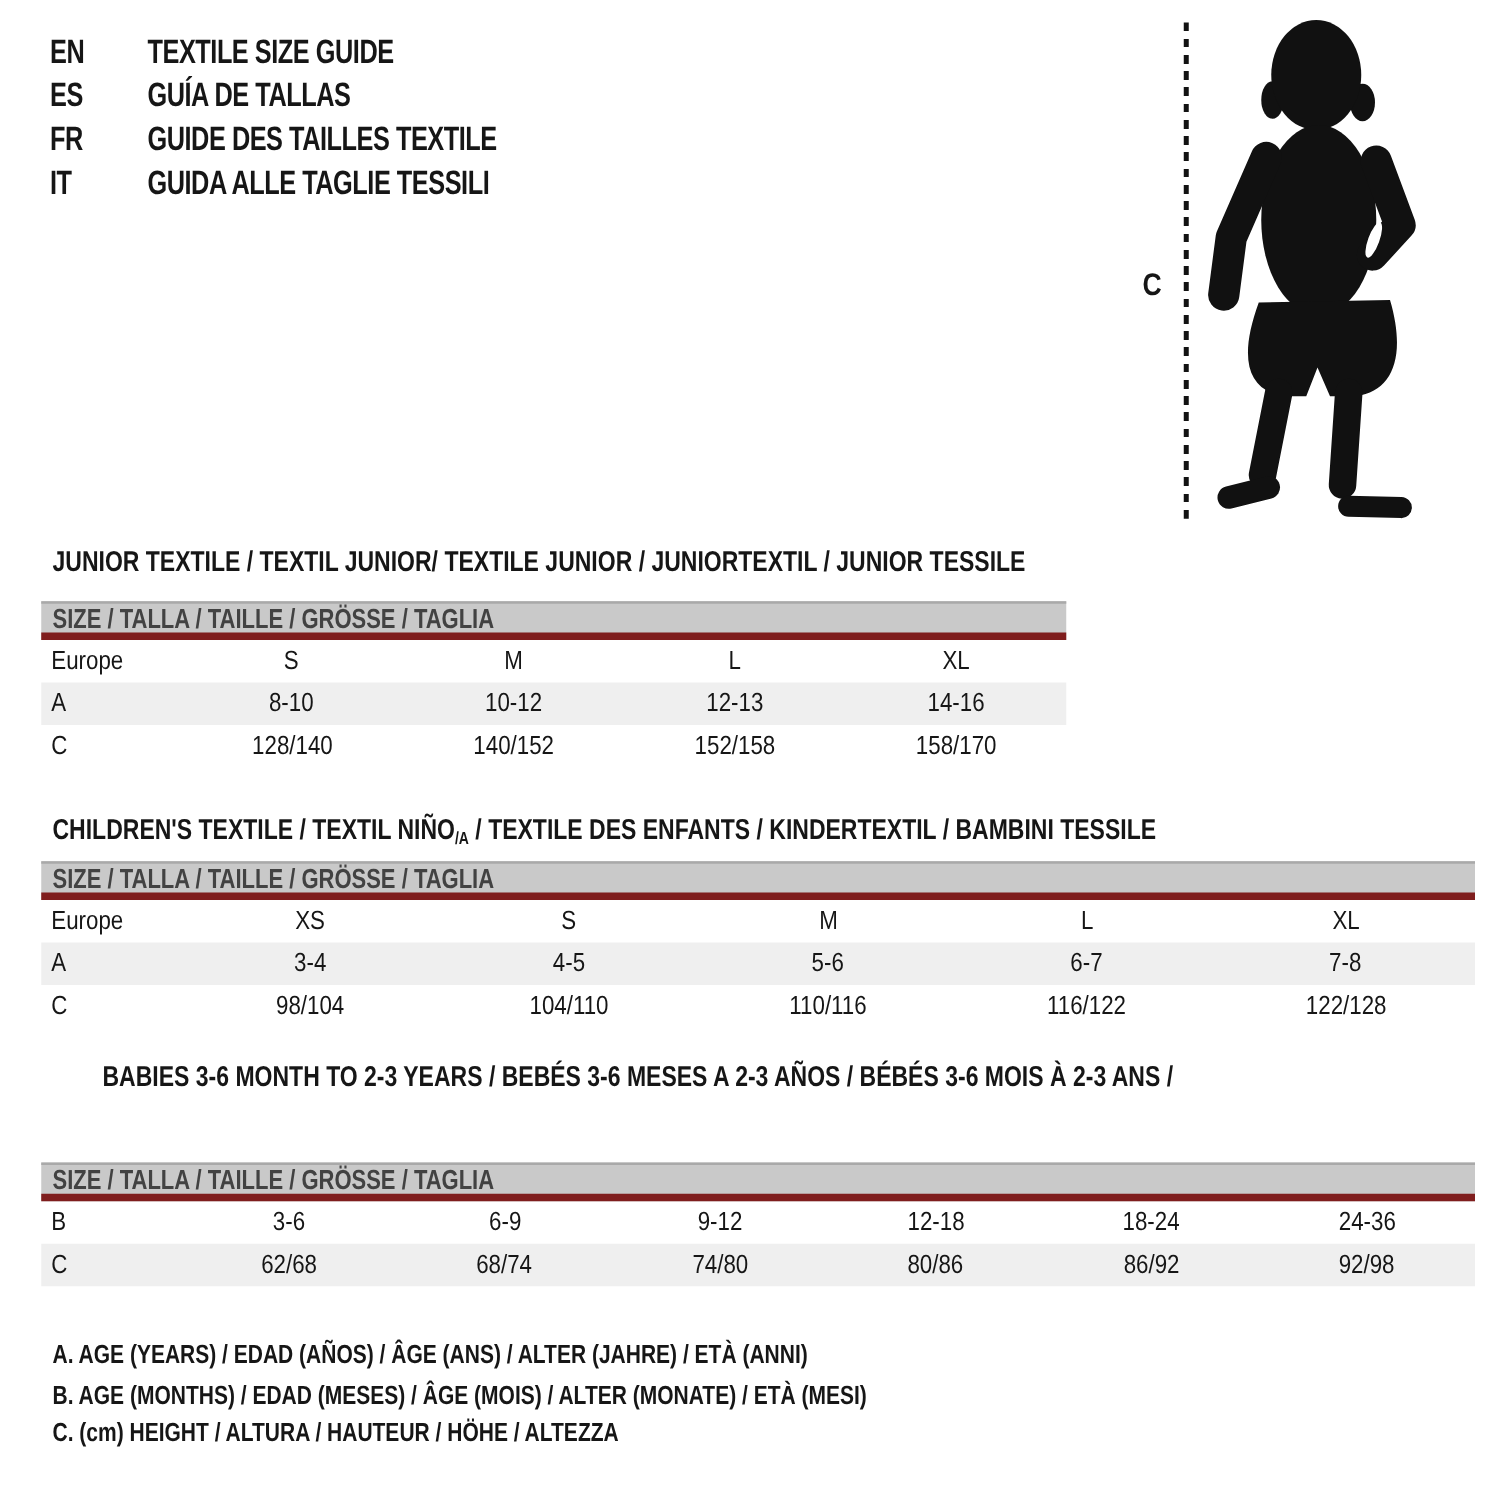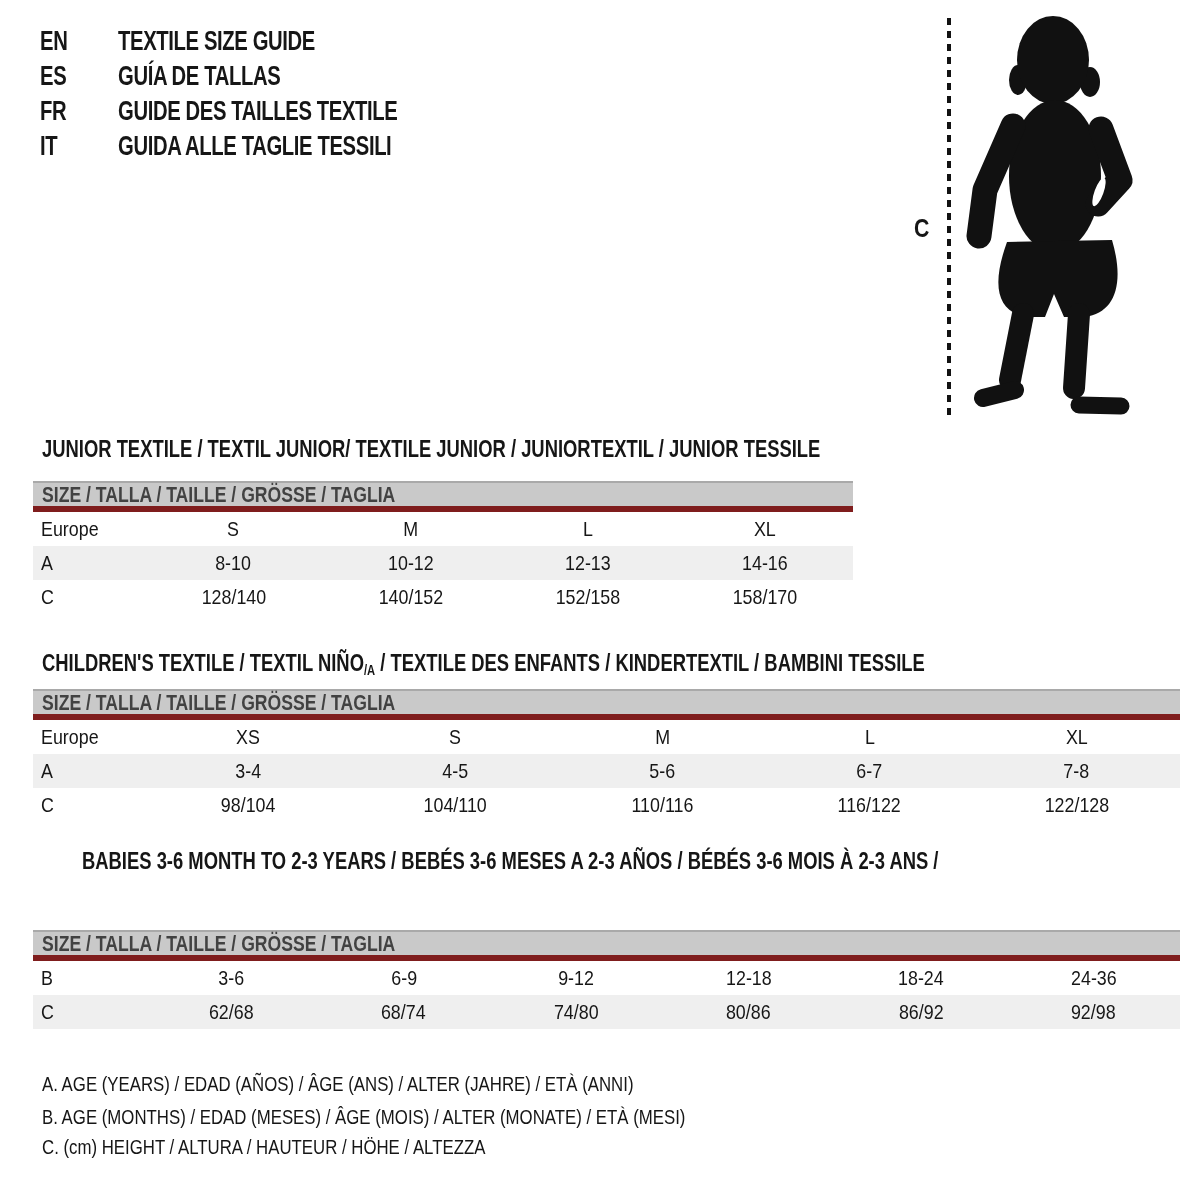--- a/index.html
+++ b/index.html
@@ -48,21 +48,21 @@
     border-bottom:6px solid #7f1d1d;
     display:flex; align-items:center; padding-left:9px;
     font-size:22px; font-weight:700; color:var(--bar-text,#424242);
   }
   .trow { display:flex; height:34px; align-items:center; font-size:21px; }
   .trow.shade { background:var(--alt-row,#efefef); }
   .lbl { width:112px; padding-left:8px; box-sizing:border-box; }
   .val { flex:1; text-align:center; }
 
   
-  .legend-line { position:absolute; left:42px; font-size:21px; font-weight:400; line-height:24px; }
+  .legend-line { position:absolute; left:42px; font-size:21px; font-weight:700; line-height:24px; }
   .lg-a { top:1072px; } .lg-b { top:1105px; } .lg-c { top:1135px; }
 </style>
 </head>
 <body>
 
 <div class="page">
 
   <div class="lang-block">
     <div class="lang-row">
       <span class="lang-code"><span class="sx75">EN</span></span>

